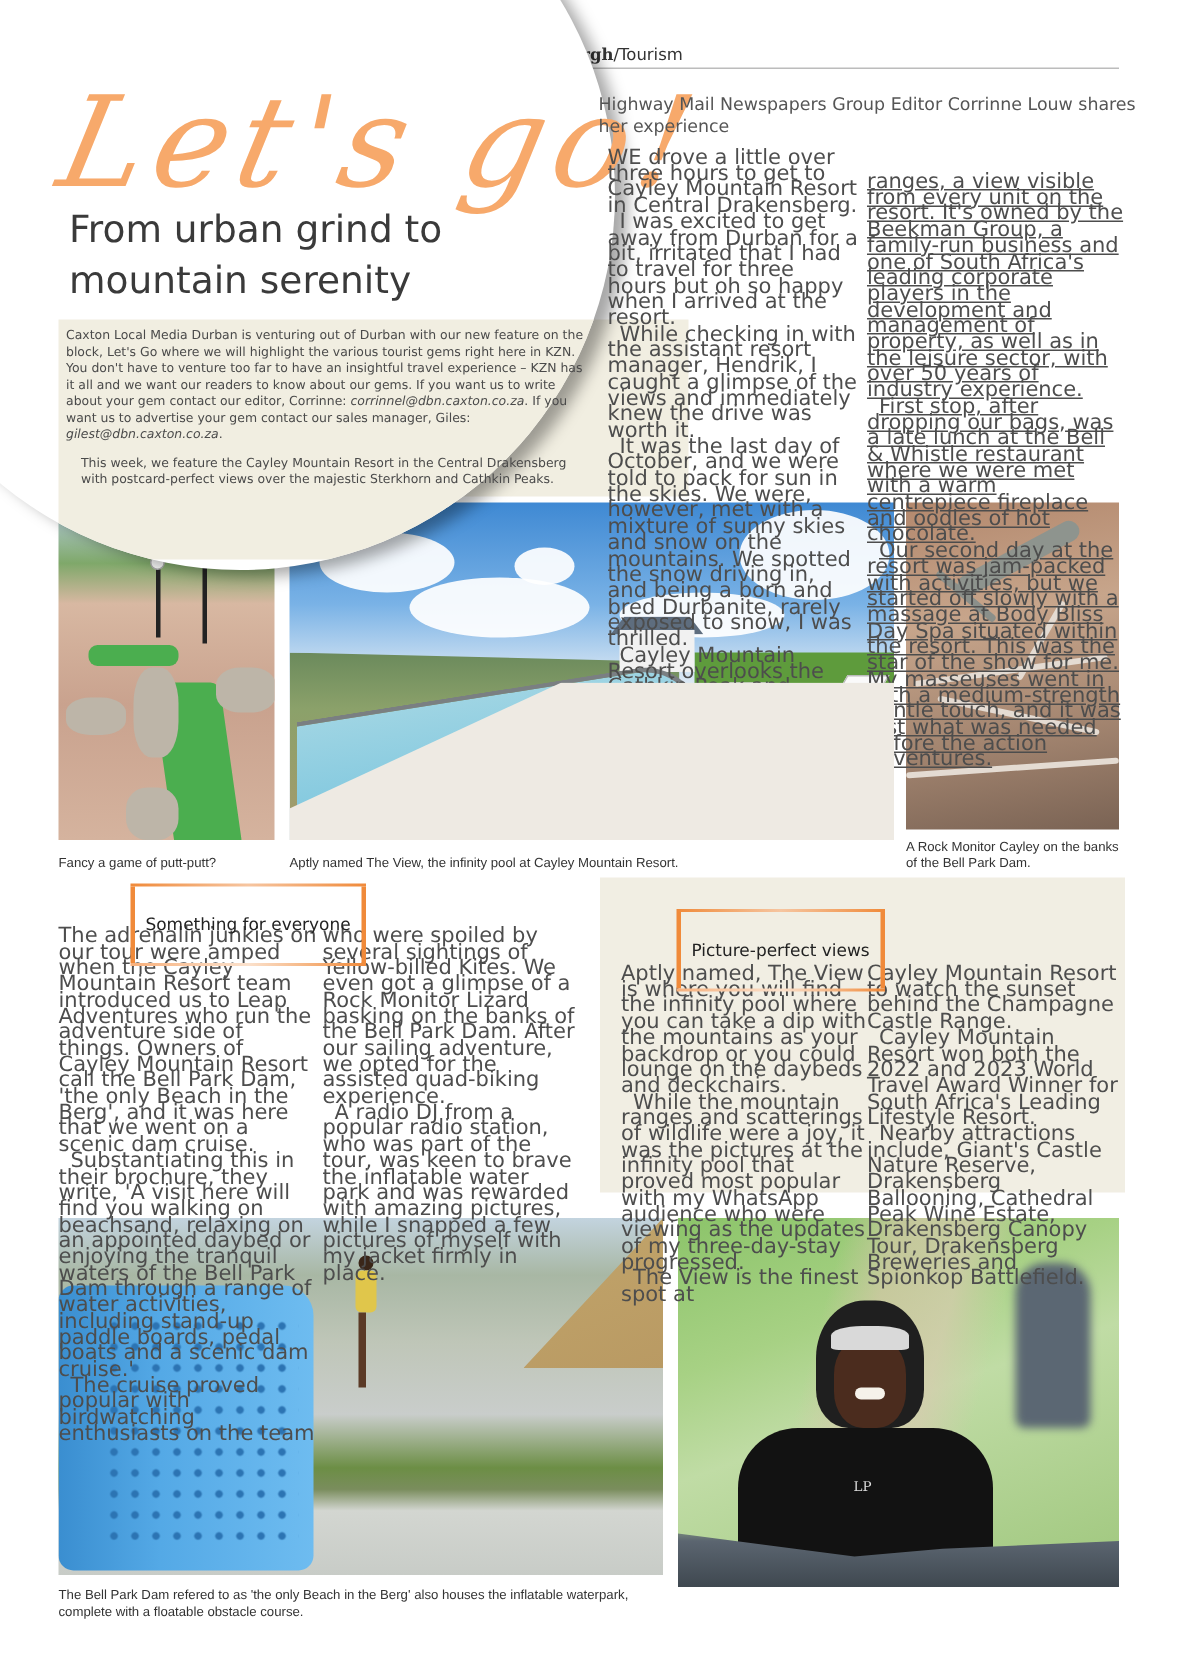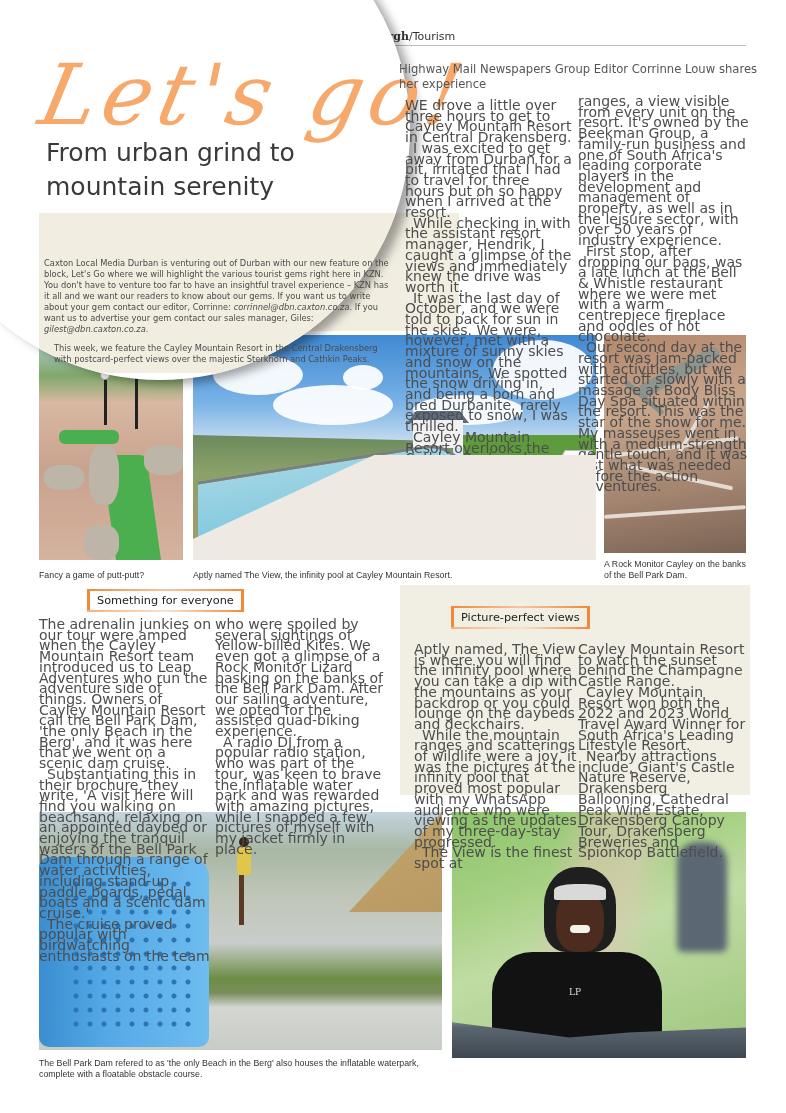--- a/index.html
+++ b/index.html
@@ -14,21 +14,21 @@
     .header .right .section { font-family: "DejaVu Sans", sans-serif; color: #333; }
 
     .circle { position: absolute; left: -90px; top: -120px; width: 500px; height: 500px; border-radius: 50%; background: #ffffff; box-shadow: 10px 6px 10px -2px rgba(0,0,0,0.35); z-index: 1; }
     .intro-box { position: absolute; left: 39px; top: 213px; width: 420px; height: 118px; background: #f1eee1; z-index: 0; }
     .circle-clip { position: absolute; left: -90px; top: -120px; width: 500px; height: 500px; border-radius: 50%; overflow: hidden; z-index: 2; }
     .circle-clip .box-fill { position: absolute; left: 129px; top: 333px; width: 420px; height: 160px; background: #f1eee1; }
 
     .script { position: absolute; left: 42px; top: 46px; font-family: "DejaVu Serif", serif; font-style: italic; font-size: 84px; color: #f7a96b; letter-spacing: 6px; z-index: 3; transform: skewX(-12deg); font-weight: 300; }
     .headline { position: absolute; left: 46px; top: 136px; width: 340px; font-family: "DejaVu Sans", sans-serif; font-size: 25px; line-height: 34px; color: #3a3a3a; z-index: 4; font-weight: 400; }
 
-    .intro-text { position: absolute; left: 44px; top: 218px; width: 345px; font-size: 8.3px; line-height: 11px; color: #4a4a4a; z-index: 4; margin-top: 40px; }
+    .intro-text { position: absolute; left: 44px; top: 218px; width: 345px; font-size: 8.3px; line-height: 11px; color: #4a4a4a; z-index: 4; }
     .intro-text i { font-style: italic; }
     .intro-feature { margin-top: 8px; padding-left: 10px; }
 
     .deck { position: absolute; left: 399px; top: 62px; width: 360px; font-size: 11.6px; line-height: 15px; color: #555; z-index: 4; }
 
     .col { position: absolute; font-size: 14px; line-height: 10.7px; color: #4d4d4d; z-index: 4; }
     .col p { text-indent: 8px; }
     .col p.first { text-indent: 0; }
 
     .photo { position: absolute; overflow: hidden; }
@@ -53,21 +53,21 @@
     .p-pool .chair { position: absolute; height: 7px; width: 28px; background: #fafafa; border: 1px solid #bbb; transform: skewX(-30deg); }
     .p-pool .grass { position: absolute; left: 270px; top: 100px; width: 133px; height: 25px; background: #5e9b3c; }
 
     
     .p-lizard { left: 604px; top: 335px; width: 142px; height: 218px; background: linear-gradient(170deg, #b3886d 0%, #c7a58b 35%, #a2846f 70%, #7a6354 100%); }
     .p-lizard .liz { position: absolute; left: 30px; top: 30px; width: 90px; height: 14px; background: #8e948e; border-radius: 8px; transform: rotate(-28deg); }
     .p-lizard .tail { position: absolute; left: 15px; top: 60px; width: 50px; height: 5px; background: #8a8f8a; border-radius: 4px; transform: rotate(40deg); }
     .p-lizard .stick { position: absolute; height: 4px; background: #e4dbd2; border-radius: 2px; }
 
     
-    .kicker { position: absolute; font-size: 11.3px; color: #222; padding: 3px 7px; border-left: 3px solid #f08a3a; border-right: 3px solid #f08a3a; z-index: 5; background: transparent; }
+    .kicker { position: absolute; font-size: 11.3px; color: #222; padding: 19px 7px; border-left: 3px solid #f08a3a; border-right: 3px solid #f08a3a; z-index: 5; background: transparent; }
     .kicker::before { content: ""; position: absolute; left: -3px; right: -3px; top: -2px; height: 2px; background: linear-gradient(90deg, #f08a3a, #f6c5a0, #f08a3a); }
     .kicker::after { content: ""; position: absolute; left: -3px; right: -3px; bottom: -2px; height: 2px; background: linear-gradient(90deg, #f7b07c, #fbe1cc, #f08a3a); }
 
     .pp-box { position: absolute; left: 400px; top: 585px; width: 350px; height: 210px; background: #f1eee3; }
 
     
     .p-dam { left: 39px; top: 812px; width: 403px; height: 238px; background: linear-gradient(180deg, #c3d4df 0%, #a8b7a4 16%, #bfc6b8 35%, #c9cdcb 55%, #6c8e45 70%, #7a8d5d 76%, #d3d6d1 82%, #c8ccc7 100%); }
     .p-dam .hill { position: absolute; left: 310px; top: 0; width: 93px; height: 100px; background: linear-gradient(160deg, #c2a56b, #b99a63); clip-path: polygon(100% 0, 100% 100%, 0 100%, 40% 60%); }
     .p-dam .infl { position: absolute; left: 0; top: 45px; width: 170px; height: 190px; background: linear-gradient(90deg, #3a8ed0 0%, #54a9e6 40%, #6ebcf0 100%); border-radius: 10px 20px 10px 10px; }
     .p-dam .infl-dots { position: absolute; left: 30px; top: 65px; width: 130px; height: 150px; background-image: radial-gradient(circle, #2c74b3 2px, transparent 3px); background-size: 14px 14px; }
@@ -116,21 +116,21 @@
 
 <div class="deck">Highway Mail Newspapers Group Editor Corrinne Louw shares her experience</div>
 
 <div class="col" style="left:405px; top:100px; width:168px;">
   <p class="first">WE drove a little over three hours to get to Cayley Mountain Resort in Central Drakensberg.</p>
   <p>I was excited to get away from Durban for a bit, irritated that I had to travel for three hours but oh so happy when I arrived at the resort.</p>
   <p>While checking in with the assistant resort manager, Hendrik, I caught a glimpse of the views and immediately knew the drive was worth it.</p>
   <p>It was the last day of October, and we were told to pack for sun in the skies. We were, however, met with a mixture of sunny skies and snow on the mountains. We spotted the snow driving in, and being a born and bred Durbanite, rarely exposed to snow, I was thrilled.</p>
   <p>Cayley Mountain Resort overlooks the Cathkin Peak and Sterkhorn mountain</p>
 </div>
-<div class="col" style="left:578px; top:96px; width:172px;">
+<div class="col" style="left:578px; top:116px; width:172px;text-decoration:underline;">
   <p class="first">ranges, a view visible from every unit on the resort. It's owned by the Beekman Group, a family-run business and one of South Africa's leading corporate players in the development and management of property, as well as in the leisure sector, with over 50 years of industry experience.</p>
   <p>First stop, after dropping our bags, was a late lunch at the Bell &amp; Whistle restaurant where we were met with a warm centrepiece fireplace and oodles of hot chocolate.</p>
   <p>Our second day at the resort was jam-packed with activities, but we started off slowly with a massage at Body Bliss Day Spa situated within the resort. This was the star of the show for me. My masseuses went in with a medium-strength gentle touch, and it was just what was needed before the action adventures.</p>
 </div>
 
 <div class="photo p-putt">
   <div class="green2"></div>
   <div class="green1"></div>
   <div class="rock" style="left:5px; top:130px; width:40px; height:25px;"></div>
   <div class="rock" style="left:50px; top:110px; width:30px; height:60px;"></div>

